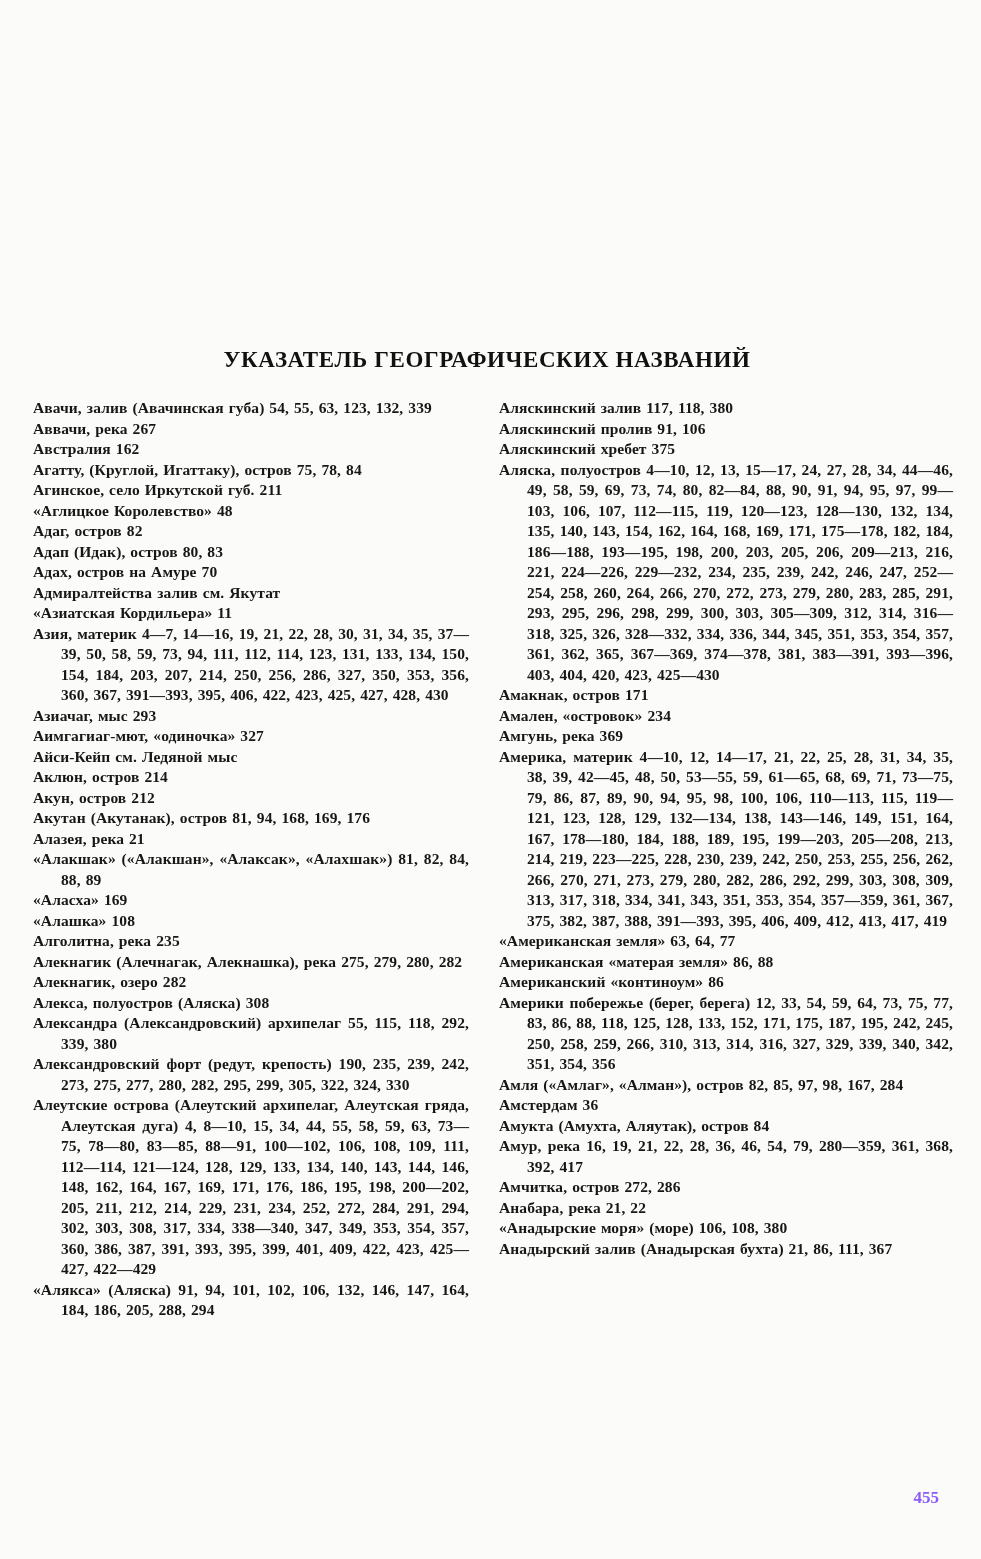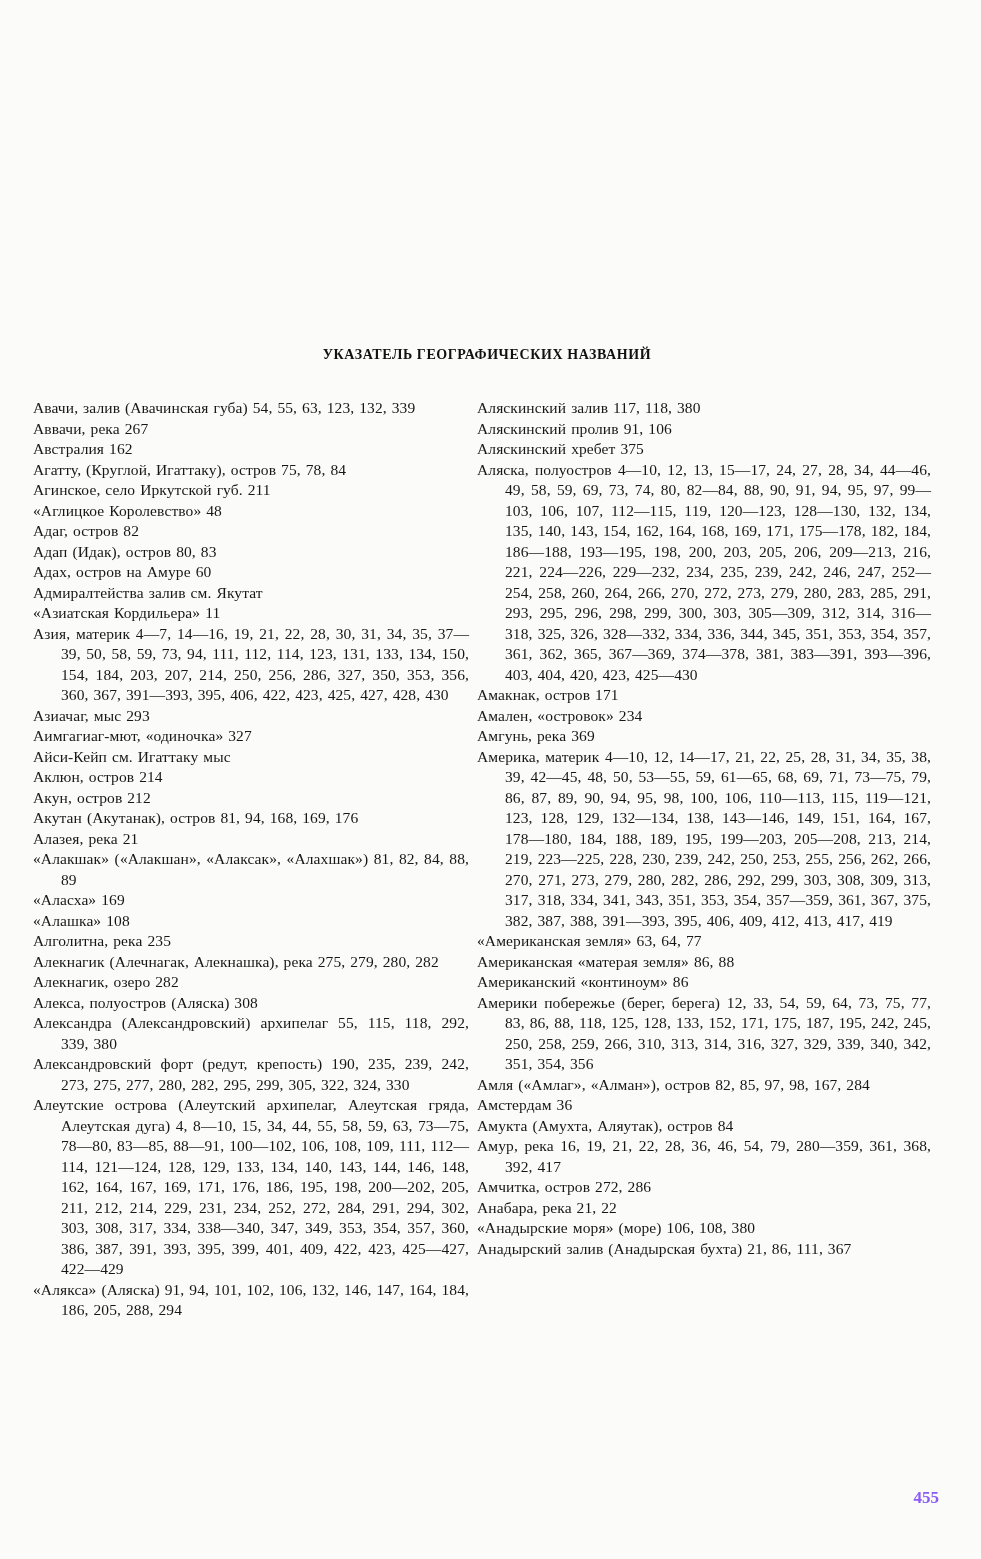--- a/index.html
+++ b/index.html
@@ -17,34 +17,35 @@
     font-family: "Liberation Serif", "DejaVu Serif", serif;
     overflow: hidden;
   }
   .page-title {
     position: absolute;
     top: 347px;
     left: 33px;
     width: 908px;
     margin: 0;
     text-align: center;
-    font-size: 14px;
+    font-size: 23px;
     font-weight: bold;
     letter-spacing: 0.6px;
     color: #111;
   }
   .columns {
     position: absolute;
     top: 398px;
     left: 33px;
     width: 908px;
     display: grid;
     grid-template-columns: 436px 454px;
-    column-gap: 8px;
+    column-gap: 30px;
     align-items: start;
+    font-weight: bold;
   }
   .col { min-width: 0; }
   .entry {
     margin: 0;
     font-size: 15.5px;
     line-height: 20.5px;
     text-align: justify;
     padding-left: 28px;
     text-indent: -28px;
     letter-spacing: 0.1px;
@@ -68,27 +69,27 @@
   <div class="columns">
     <div class="col" id="col-left">
         <p class="entry">Авачи, залив (Авачинская губа) 54, 55, 63, 123, 132, 339</p>
         <p class="entry">Аввачи, река 267</p>
         <p class="entry">Австралия 162</p>
         <p class="entry">Агатту, (Круглой, Игаттаку), остров 75, 78, 84</p>
         <p class="entry">Агинское, село Иркутской губ. 211</p>
         <p class="entry">«Аглицкое Королевство» 48</p>
         <p class="entry">Адаг, остров 82</p>
         <p class="entry">Адап (Идак), остров 80, 83</p>
-        <p class="entry">Адах, остров на Амуре 60</p>
+        <p class="entry">Адах, остров на Амуре 70</p>
         <p class="entry">Адмиралтейства залив см. Якутат</p>
         <p class="entry">«Азиатская Кордильера» 11</p>
         <p class="entry">Азия, материк 4—7, 14—16, 19, 21, 22, 28, 30, 31, 34, 35, 37—39, 50, 58, 59, 73, 94, 111, 112, 114, 123, 131, 133, 134, 150, 154, 184, 203, 207, 214, 250, 256, 286, 327, 350, 353, 356, 360, 367, 391—393, 395, 406, 422, 423, 425, 427, 428, 430</p>
         <p class="entry">Азиачаг, мыс 293</p>
         <p class="entry">Аимгагиаг-мют, «одиночка» 327</p>
-        <p class="entry">Айси-Кейп см. Игаттаку мыс</p>
+        <p class="entry">Айси-Кейп см. Ледяной мыс</p>
         <p class="entry">Аклюн, остров 214</p>
         <p class="entry">Акун, остров 212</p>
         <p class="entry">Акутан (Акутанак), остров 81, 94, 168, 169, 176</p>
         <p class="entry">Алазея, река 21</p>
         <p class="entry">«Алакшак» («Алакшан», «Алаксак», «Алахшак») 81, 82, 84, 88, 89</p>
         <p class="entry">«Аласха» 169</p>
         <p class="entry">«Алашка» 108</p>
         <p class="entry">Алголитна, река 235</p>
         <p class="entry">Алекнагик (Алечнагак, Алекнашка), река 275, 279, 280, 282</p>
         <p class="entry">Алекнагик, озеро 282</p>

